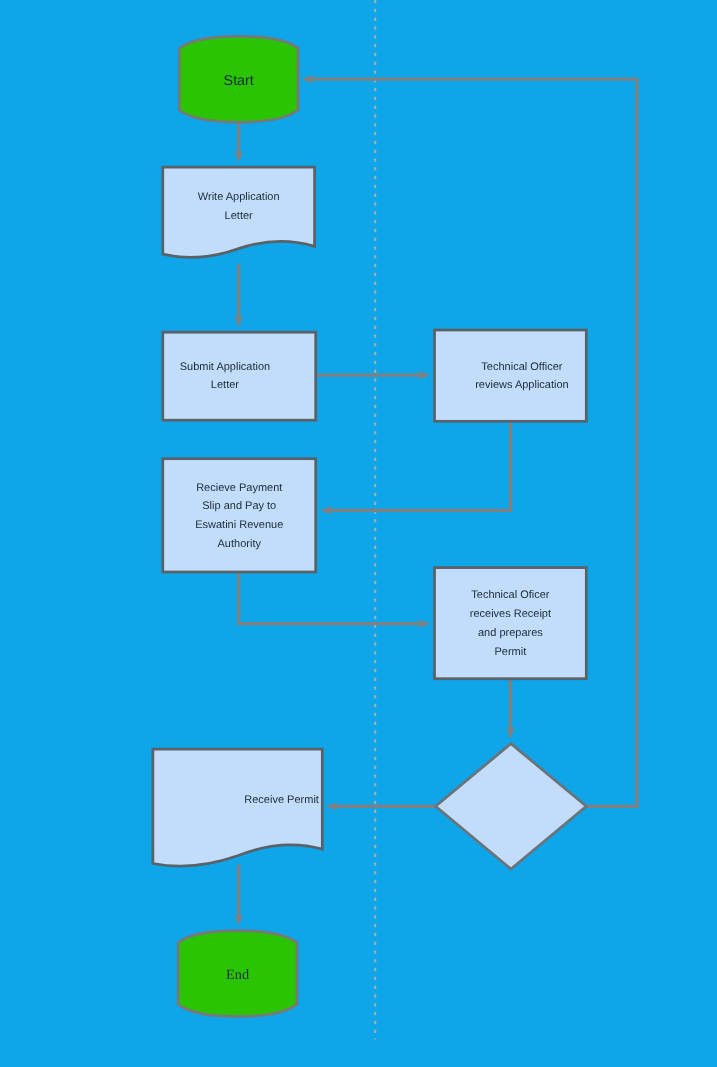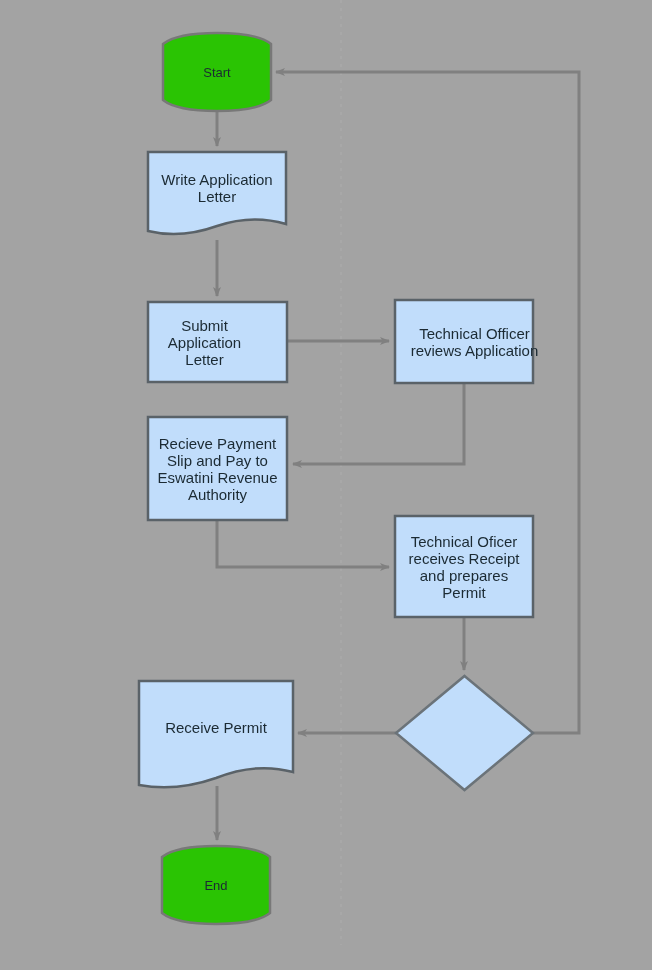--- a/index.html
+++ b/index.html
@@ -4,39 +4,39 @@
 <style>
   html, body {
     margin: 0;
     padding: 0;
     background: #000000;
   }
   #canvas {
     position: relative;
     width: 652px;
     height: 970px;
-    background: #a3a3a3;
+    background: #0ea5e9;
     overflow: hidden;
     font-family: "Liberation Sans", sans-serif;
   }
   #flow-svg {
     position: absolute;
     left: 0;
     top: 0;
     width: 652px;
     height: 970px;
   }
   .node-label {
     position: absolute;
     display: flex;
     align-items: center;
     justify-content: center;
     text-align: center;
     color: #1b2a33;
-    font-size: 15px;
+    font-size: 10px;
     line-height: 17px;
     white-space: pre-line;
     pointer-events: none;
     font-family: "Liberation Sans", sans-serif;
   }
   .terminator-label {
     font-size: 13px;
   }
 </style>
 </head>
@@ -105,17 +105,17 @@
 receives Receipt
 and prepares
 Permit</div>
 
   <div class="node-label" style="left:148px; top:417px; width:139px; height:103px;">Recieve Payment
 Slip and Pay to
 Eswatini Revenue
 Authority</div>
 
 
-  <div class="node-label" style="left:139px; top:681px; width:154px; height:92px;">Receive Permit</div>
+  <div class="node-label" style="left:139px; top:681px; width:154px; height:92px;padding-left:40px;">Receive Permit</div>
 
-  <div class="node-label terminator-label" style="left:162px; top:846px; width:108px; height:78px;">End</div>
+  <div class="node-label terminator-label" style="left:162px; top:846px; width:108px; height:78px;font-family:Liberation Serif, serif;">End</div>
 
 </div>
 
 </body></html>

